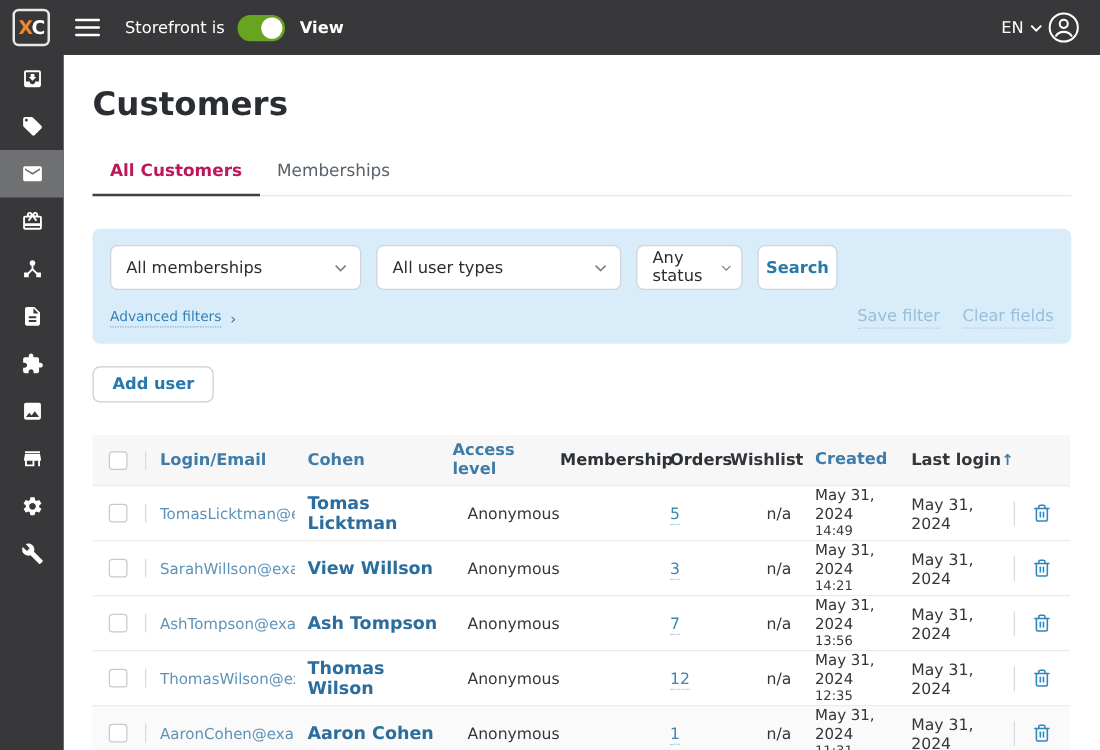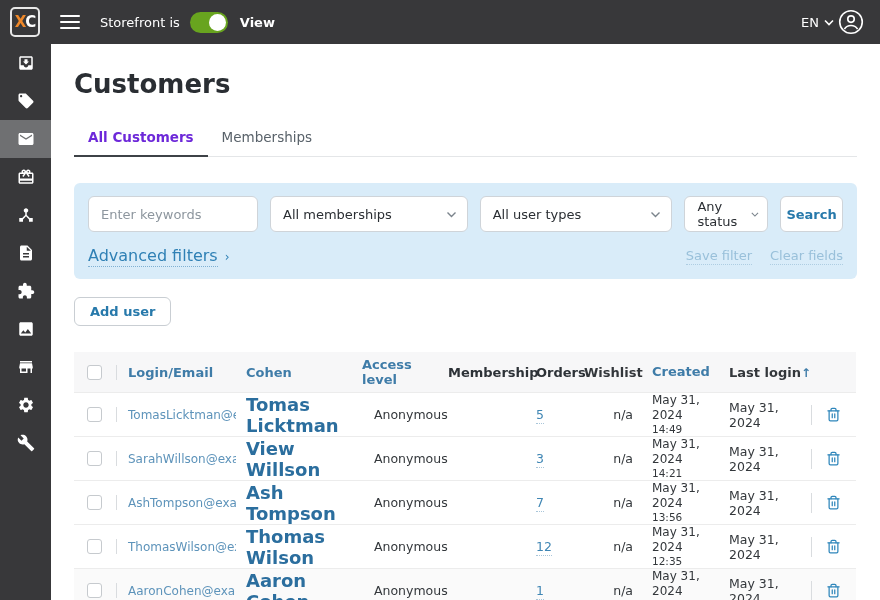--- a/index.html
+++ b/index.html
@@ -35,41 +35,41 @@
   .side-item svg { display:block; }
 
   
   .main { position:absolute; left:51px; top:44px; width:829px; height:556px;
     padding:0 23px; }
   h1.page-title { margin-top:25px; font-size:26px; font-weight:bold; color:#2a2e33; }
 
   .tabs { margin-top:22px; display:flex; border-bottom:1px solid #e4e6e8; }
   .tab { padding:8px 14px 10px 14px; font-size:13.5px; cursor:pointer;
     color:#59626a; margin-bottom:-1px; }
-  .tab.active { color:#6d28d9; font-weight:bold; border-bottom:2px solid #3e4247; }
+  .tab.active { color:#be185d; font-weight:bold; border-bottom:2px solid #3e4247; }
 
   
   .filter-panel { margin-top:26px; background:#d9ecf9; border-radius:6px;
     padding:13px 14px 12px 14px; }
   .filter-row { display:flex; gap:12px; }
   .kw-input { width:170px; height:36px; border:1px solid #cfd4d9; border-radius:6px;
     padding:0 12px; font-size:13px; color:#333; background:#fff;
     font-family:"DejaVu Sans","Liberation Sans",sans-serif; }
   .kw-input::placeholder { color:#8d969e; }
   .selectbox { height:36px; background:#fff; border:1px solid #cfd4d9; border-radius:6px;
     display:flex; align-items:center; justify-content:space-between;
     padding:0 10px 0 12px; font-size:13px; color:#2a2e33; cursor:pointer; }
   .sel-memberships { width:201px; }
   .sel-usertypes { width:196px; }
   .sel-status { width:85px; padding-right:8px; }
   .search-btn { height:36px; width:64px; background:#fff; border:1px solid #cfd4d9;
     border-radius:6px; color:#2779ab; font-weight:bold; font-size:13px; cursor:pointer;
     font-family:"DejaVu Sans","Liberation Sans",sans-serif; }
   .filter-row2 { display:flex; align-items:center; margin-top:14px; }
-  .adv-link { font-size:16px; color:#2f80b5; cursor:pointer;
+  .adv-link { font-size:11px; color:#2f80b5; cursor:pointer;
     border-bottom:1px dotted #7fb0d2; padding-bottom:1px; }
   .adv-chevron { color:#2f80b5; font-size:12px; margin-left:7px; cursor:pointer; }
   .filter-row2 .right-links { margin-left:auto; display:flex; gap:18px; }
   .muted-link { font-size:13px; color:#99c0da; cursor:pointer;
     border-bottom:1px dotted #aecde2; padding-bottom:1px; }
 
   
   .add-user-btn { margin-top:18px; height:29px; padding:4px 15px; background:#fff;
     border:1px solid #c9ced3; border-radius:6px; color:#2779ab; font-weight:bold;
     font-size:13px; cursor:pointer; font-family:"DejaVu Sans","Liberation Sans",sans-serif; }
@@ -88,21 +88,21 @@
   .checkbox { width:15px; height:15px; border:1px solid #c6cace; border-radius:3px;
     background:#fff; cursor:pointer; }
   .c-email { padding-left:12px; position:relative; white-space:nowrap; overflow:hidden; }
   .c-email::before, .c-actions::before { content:""; position:absolute; left:0; top:50%;
     transform:translateY(-50%); width:1px; height:20px; background:#d9dcdf; }
   .c-actions { position:relative; height:100%; display:flex; align-items:center;
     justify-content:center; }
   .email-link { color:#5d93ba; font-size:12px; cursor:pointer;
     border-bottom:1px dotted #a9c6da; padding-bottom:1px; }
   .c-name { padding-left:10px; }
-  .name-link { color:#2b6e9e; font-weight:bold; font-size:18px; cursor:pointer; }
+  .name-link { color:#2b6e9e; font-weight:bold; font-size:14px; cursor:pointer; }
   .c-access { padding-left:16px; color:#33373b; }
   .th-access { padding-left:4px; }
   .c-orders { text-align:left; padding-right:4px; }
   .orders-link { color:#3f86b4; cursor:pointer; border-bottom:1px dotted #a9c6da; padding-bottom:1px; }
   .c-wishlist { text-align:right; padding-right:9px; color:#33373b; }
   .c-created { padding-left:10px; line-height:1.25; }
   .created-date { font-size:12px; color:#33373b; }
   .created-time { font-size:10.5px; color:#33373b; }
   .c-lastlogin { padding-left:3px; color:#33373b; }
   .sort-arrow { font-size:12px; color:#3f7ca8; }
@@ -205,21 +205,20 @@
   <h1 class="page-title">Customers</h1>
 
   <div class="tabs">
     <div class="tab active">All Customers</div>
     <div class="tab">Memberships</div>
   </div>
 
   
   <div class="filter-panel">
     <div class="filter-row">
-      <input class="kw-input" placeholder="Enter keywords" style="">
       <div class="selectbox sel-memberships">
         <span>All memberships</span>
         <svg width="11" height="7" viewBox="0 0 10 7">
             <polyline points="1,1.5 5,5.5 9,1.5" fill="none" stroke="#7b848c" stroke-width="1.4"></polyline>
           </svg>
       </div>
       <div class="selectbox sel-usertypes">
         <span>All user types</span>
         <svg width="11" height="7" viewBox="0 0 10 7">
             <polyline points="1,1.5 5,5.5 9,1.5" fill="none" stroke="#7b848c" stroke-width="1.4"></polyline>

